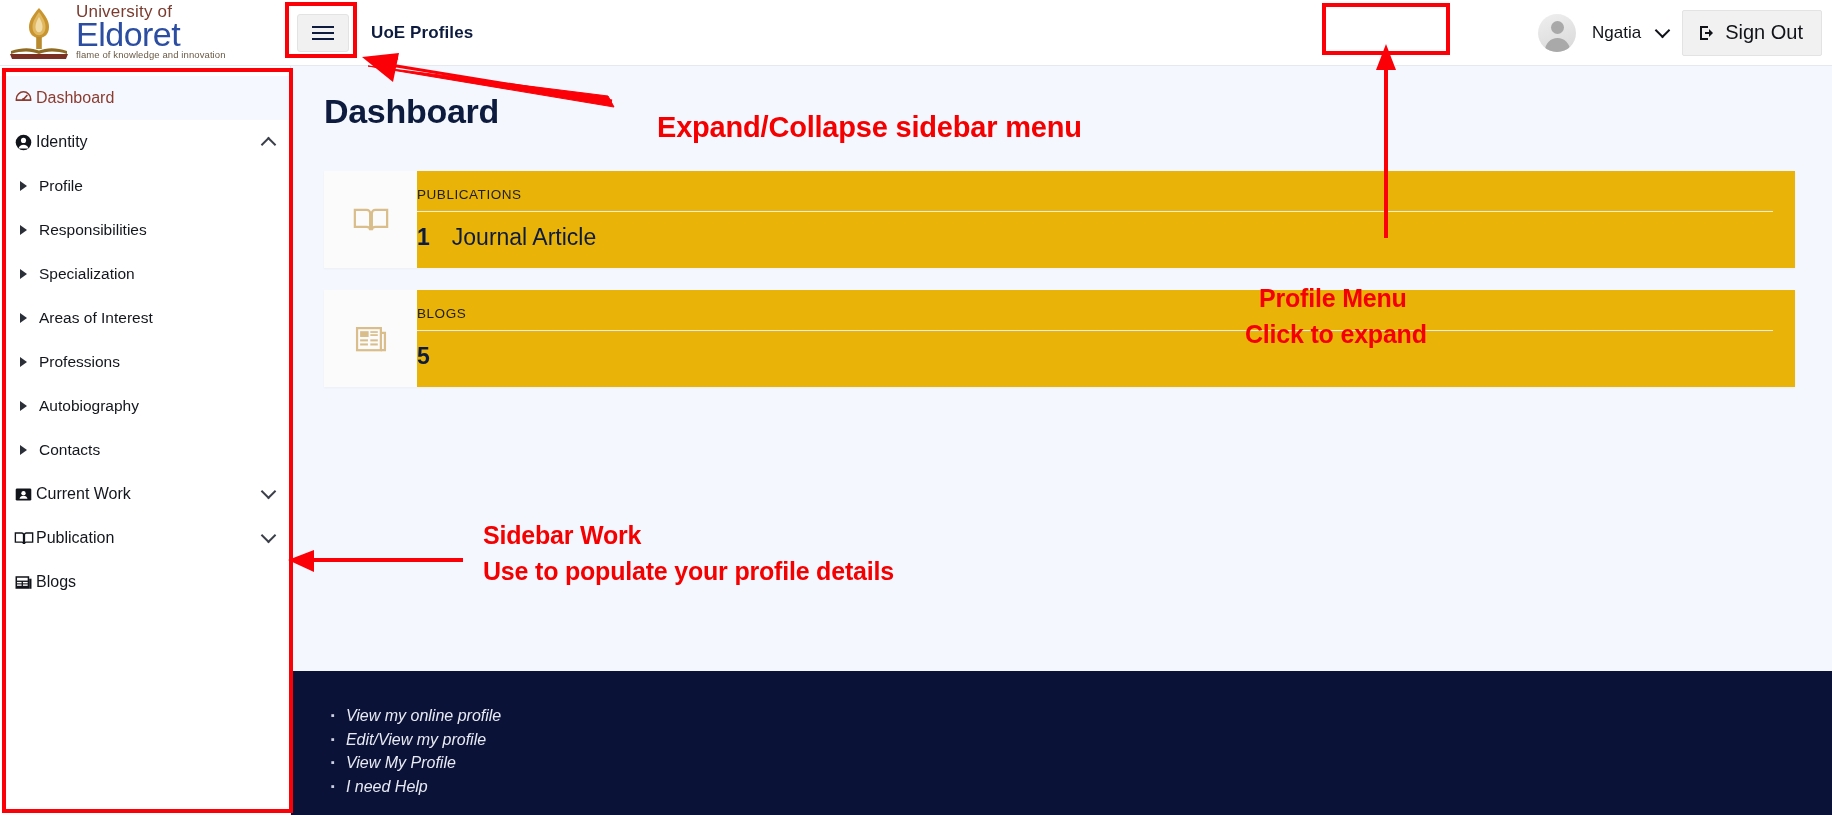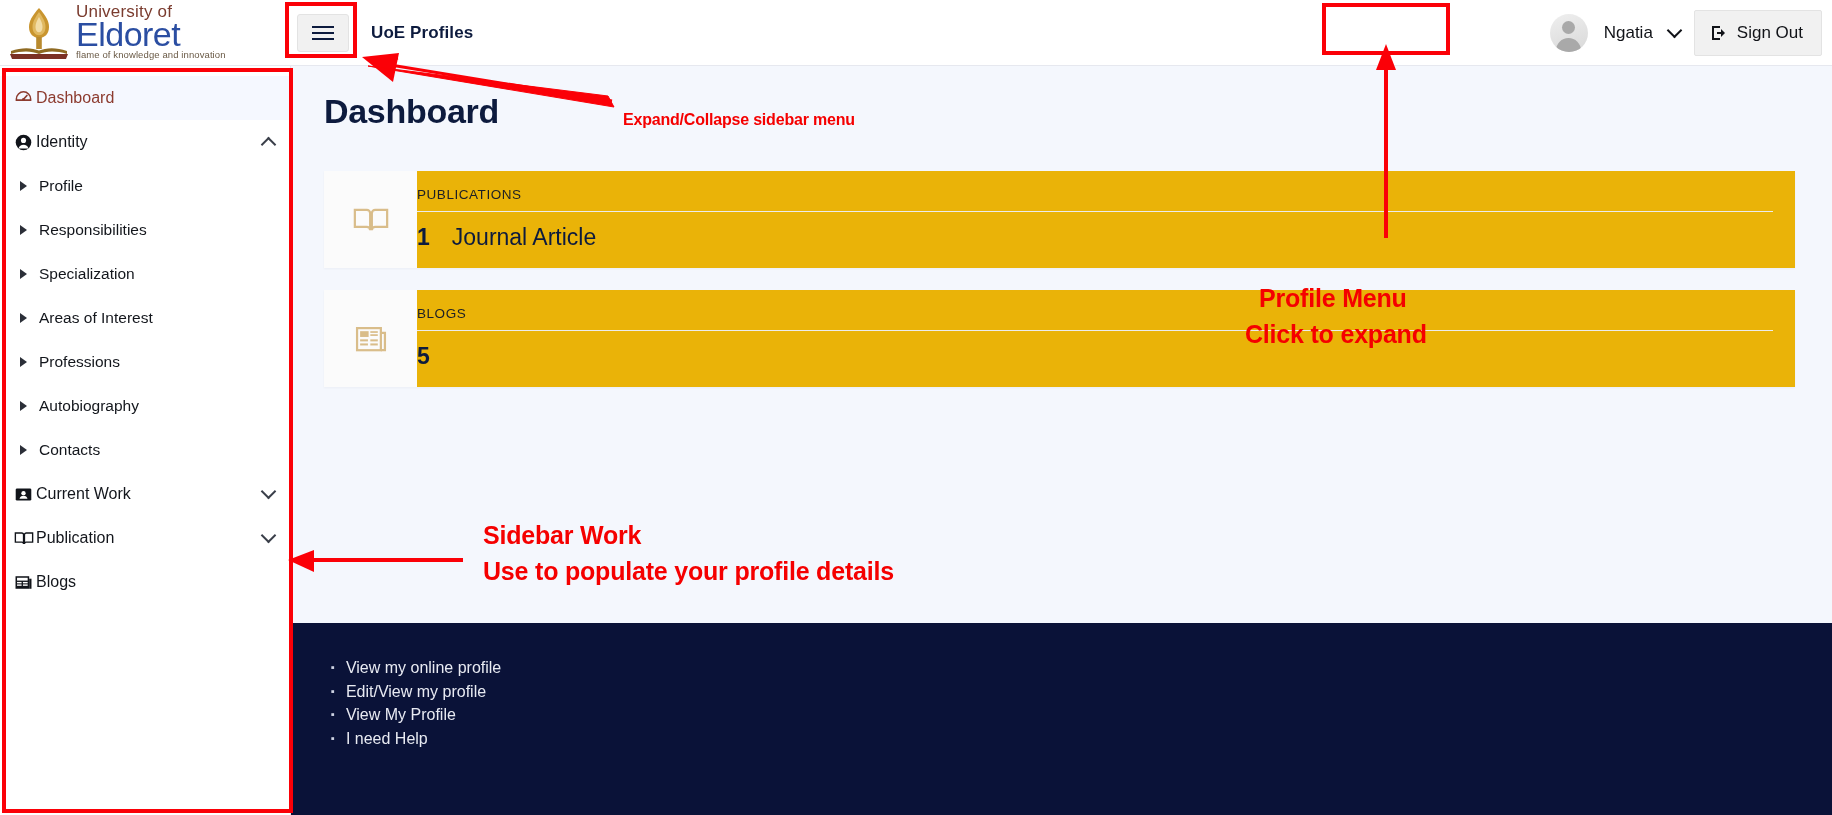--- a/index.html
+++ b/index.html
@@ -54,21 +54,21 @@
   }
   .avatar::after {
     content:""; position:absolute; width:25px; height:15px; border-radius:13px 13px 0 0;
     background:#a9a9a9; left:6.5px; top:24px;
   }
   .profile-name { font-size: 17px; color: #111318; }
   .chev { width: 11px; height: 11px; border-right: 2px solid #111318; border-bottom: 2px solid #111318;
           transform: rotate(45deg); margin-top: -5px; }
   .signout {
     display:flex; align-items:center; gap:8px; background:#f1f1f1; border:1px solid #e3e3e3;
-    height:46px; padding: 0 18px 0 14px; font-size:17px; color:#111318; cursor:pointer;
+    height:46px; padding: 0 18px 0 14px; font-size:20px; color:#111318; cursor:pointer;
     margin-right: 10px; border-radius: 2px;
   }
 
   
   .sidebar {
     position: absolute; top: 66px; left: 0; width: 291px; bottom: 0;
     background: #ffffff; border-right: 1px solid #e6e8ef; padding-top: 10px;
     overflow: hidden;
   }
   .side-item {
@@ -112,22 +112,22 @@
   }
   .card-body { flex: 1; padding: 16px 22px 14px 0; }
   .card-label { font-size: 13.5px; letter-spacing: .55px; color: #1c1f26; padding-bottom: 9px; }
   .card-divider { height: 1px; background: #ececec; width: 100%; }
   .card-value { display:flex; align-items:baseline; gap: 22px; padding-top: 12px; }
   .card-num { font-size: 23px; font-weight: bold; color: #0d1b3e; }
   .card-sub { font-size: 23px; color: #0d1b3e; }
 
   
   .footer {
-    position: absolute; left: 291px; right: 0; bottom: 0; height: 192px;
-    background: #0a1238; padding: 34px 0 0 40px;
+    position: absolute; left: 291px; right: 0; bottom: 0; height: 144px;
+    background: #0a1238; padding: 34px 0 0 40px; font-style: italic;
   }
   .footer li { color: #e8eaf2; font-size: 16px; line-height: 22.5px; margin-bottom: 0; cursor: pointer; }
   .footer ul { list-style: none; }
   .footer li::before { content: "\25AA"; color: #cfd4e4; font-size: 11px; margin-right: 11px; position: relative; top:-2px; }
 
   
   .ann { position: absolute; color: #f50000; font-weight: bold; letter-spacing: -.2px; pointer-events: none; }
   .ann-box { position:absolute; border: 4px solid #fb0007; pointer-events:none; }
   svg.ann-layer { position:absolute; inset:0; width:1832px; height:815px; pointer-events:none; }
 </style>
@@ -341,19 +341,19 @@
     <path d="M362 57 L399 53 L393 82 Z" fill="#fb0007"></path>
     <path d="M608 96 L614 107 L368 66 Z" fill="#fb0007" stroke="#fb0007" stroke-width="1"></path>
 
     <path d="M1386 238 L1386 62" stroke="#fb0007" stroke-width="4" fill="none"></path>
     <path d="M1386 44 L1376 70 L1396 70 Z" fill="#fb0007"></path>
 
     <path d="M463 560 L305 560" stroke="#fb0007" stroke-width="4" fill="none"></path>
     <path d="M288 560 L314 550 L314 572 Z" fill="#fb0007"></path>
   </svg>
 
-  <div class="ann" style="left:623px; top:111px; font-size:16px;">Expand/Collapse sidebar menu</div>
+  <div class="ann" style="left:657px; top:111px; font-size:29px;">Expand/Collapse sidebar menu</div>
   <div class="ann" style="left:1259px; top:284px; font-size:25px;">Profile Menu</div>
   <div class="ann" style="left:1245px; top:320px; font-size:25px;">Click to expand</div>
   <div class="ann" style="left:483px; top:521px; font-size:25px;">Sidebar Work</div>
   <div class="ann" style="left:483px; top:557px; font-size:25px;">Use to populate your profile details</div>
 
 </div>
 
 </body></html>

